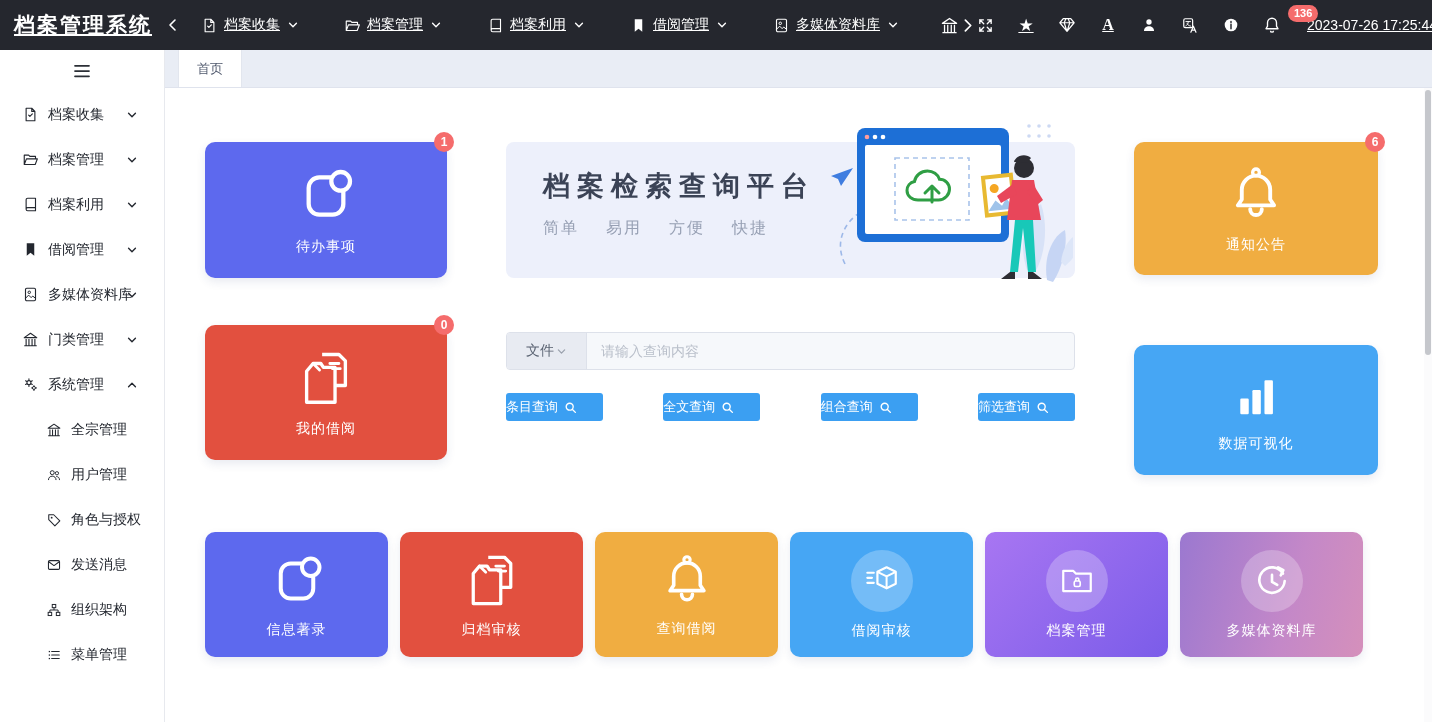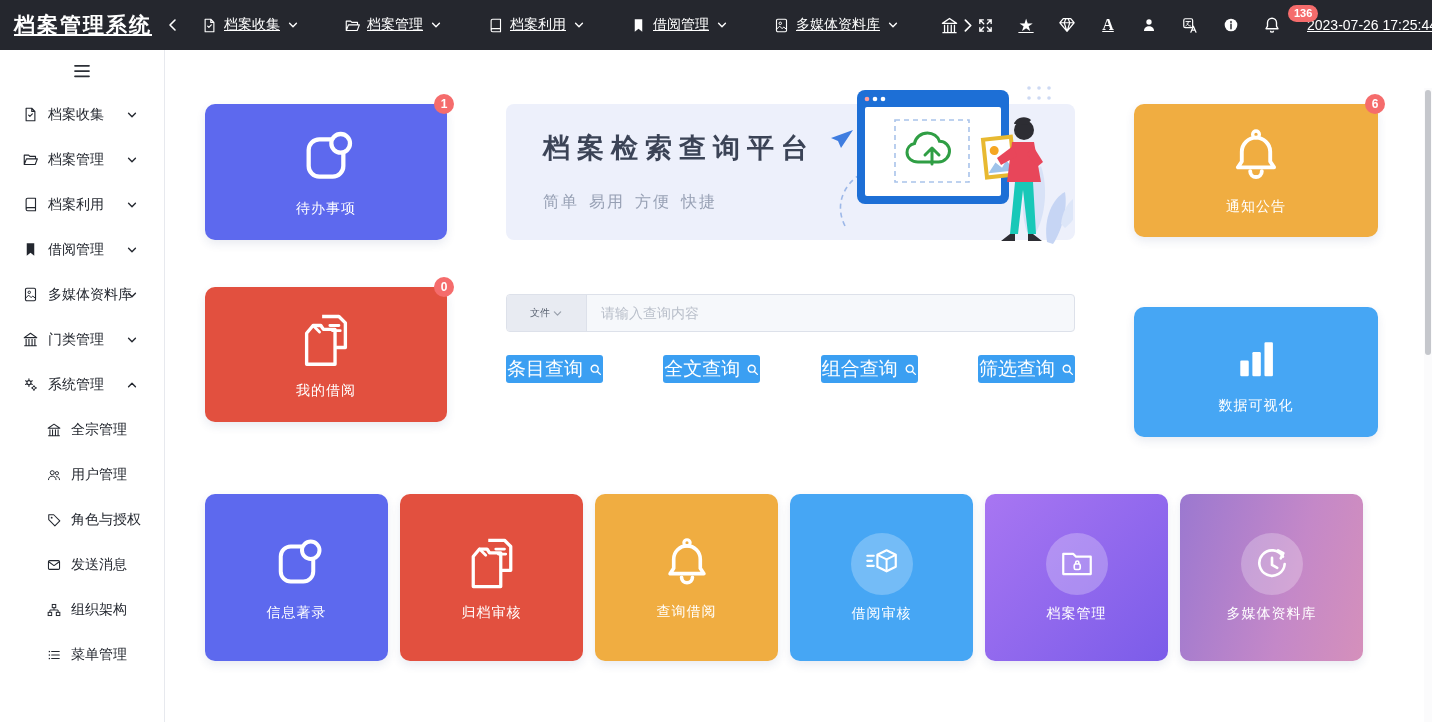--- a/index.html
+++ b/index.html
@@ -64,46 +64,46 @@
   .c-indigo{background:var(--indigo);}
   .c-red{background:var(--red);}
   .c-orange{background:var(--orange);}
   .c-blue{background:var(--blue);}
   .c-purple{background:linear-gradient(135deg,#a876f2 0%,#7b5ce9 100%);}
   .c-pink{background:linear-gradient(105deg,#9b78d0 0%,#c488c8 60%,#d590bb 100%);}
 
   .big-card{width:242px; height:136px;}
   .right-card{width:244px; height:133px;}
   .viz-card{width:244px; height:130px; margin-top:20px;}
-  .short-card{width:183px; height:167px;}
+  .short-card{width:183px; height:125px;}
   .borrow-label{color:#ffffff;}
 
   .icon-circle{width:62px; height:62px; border-radius:50%; background:rgba(255,255,255,.25);
     display:flex; align-items:center; justify-content:center;}
 
   
   .banner{width:569px; height:136px; background:var(--banner-bg); border-radius:8px;
     position:relative; padding:26px 0 0 37px;}
   .banner-title{font-size:27px; font-weight:600; color:#3b4356; letter-spacing:7px; white-space:nowrap;}
-  .banner-sub{margin-top:26px; display:flex; gap:10px; font-size:16px; color:#97a0b4; letter-spacing:2px;align-items:flex-end;}
+  .banner-sub{margin-top:14px; display:flex; gap:27px; font-size:16px; color:#97a0b4; letter-spacing:2px;align-items:flex-end;}
   .banner-illu{position:absolute; right:2px; bottom:-30px; pointer-events:none;}
 
   
   .mid-col{width:569px; display:flex; flex-direction:column;}
   .search-wrap{margin-top:7px; height:38px; display:flex; border:1px solid #dde1ea; border-radius:4px;
     overflow:hidden; background:#f6f8fb;}
   .search-cat{width:80px; background:#e8ebf2; display:flex; align-items:center; justify-content:center;
-    gap:2px; font-size:10px; color:#5a6372; cursor:pointer; border-right:1px solid #dde1ea;}
+    gap:2px; font-size:14px; color:#5a6372; cursor:pointer; border-right:1px solid #dde1ea;}
   .search-cat .chev{color:#9aa1ad; display:flex;}
   .search-input{flex:1; border:none; outline:none; background:transparent; padding:0 14px;
     font-size:14px; color:#333; font-family:Liberation Sans, sans-serif;}
   .search-input::placeholder{color:#b9bfca;}
   .qbtn-row{display:flex; justify-content:space-between; margin-top:23px;}
   .qbtn{width:97px; height:28px; background:var(--btn); border:none; border-radius:3px; color:#fff;
-    font-size:19px; display:flex; align-items:center; justify-content:center; gap:6px; cursor:pointer;
+    font-size:13px; display:flex; align-items:center; gap:6px; cursor:pointer;
     font-family:inherit;}
 
   
   .vscroll{position:absolute; right:0; top:88px; width:8px; height:634px; background:#fbfbfc;}
   .vscroll .thumb{position:absolute; top:2px; left:1px; width:6px; height:265px; background:#c5c7cc; border-radius:3px;}
 </style>
 </head>
 <body>
 
 <svg width="0" height="0" style="position:absolute" aria-hidden="true">
@@ -461,20 +461,23 @@
     </div>
     <div class="side-item child">
       <svg width="14" height="14">
           <use href="#i-list"></use>
         </svg>
       <span>菜单管理</span>
     </div>
   </aside>
 
   <section class="main">
+    <div class="tabbar">
+      <div class="tab">首页</div>
+    </div>
     <div class="content">
 
       <div class="row row1">
         <div class="card c-indigo big-card">
           <span class="badge">1</span>
           <svg width="64" height="64">
               <use href="#i-c-todo"></use>
             </svg>
           <div class="clabel">待办事项</div>
         </div>

